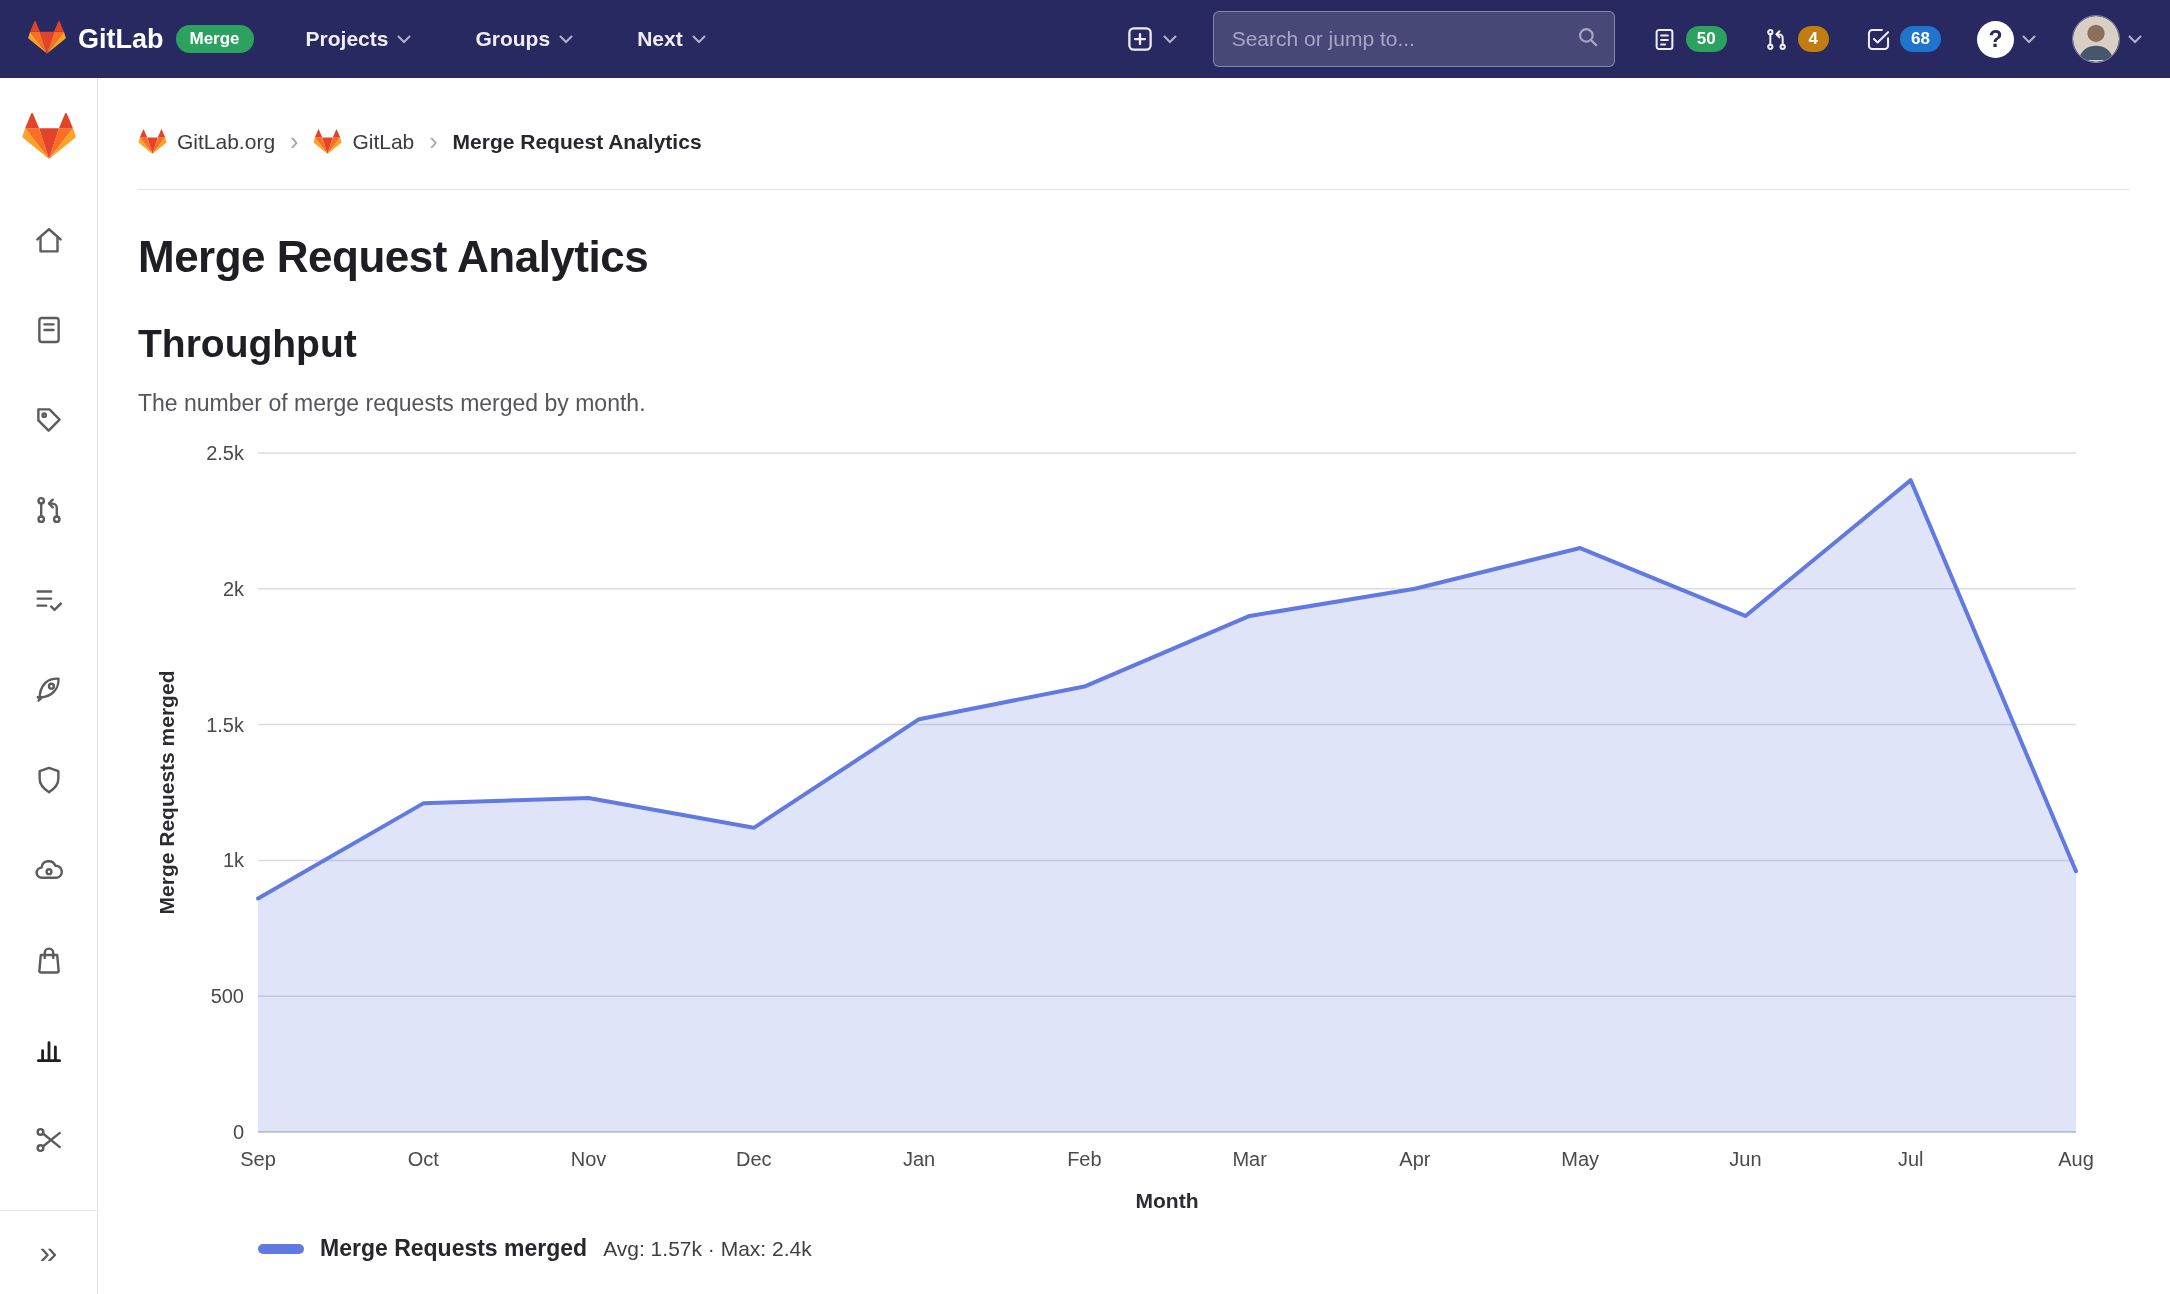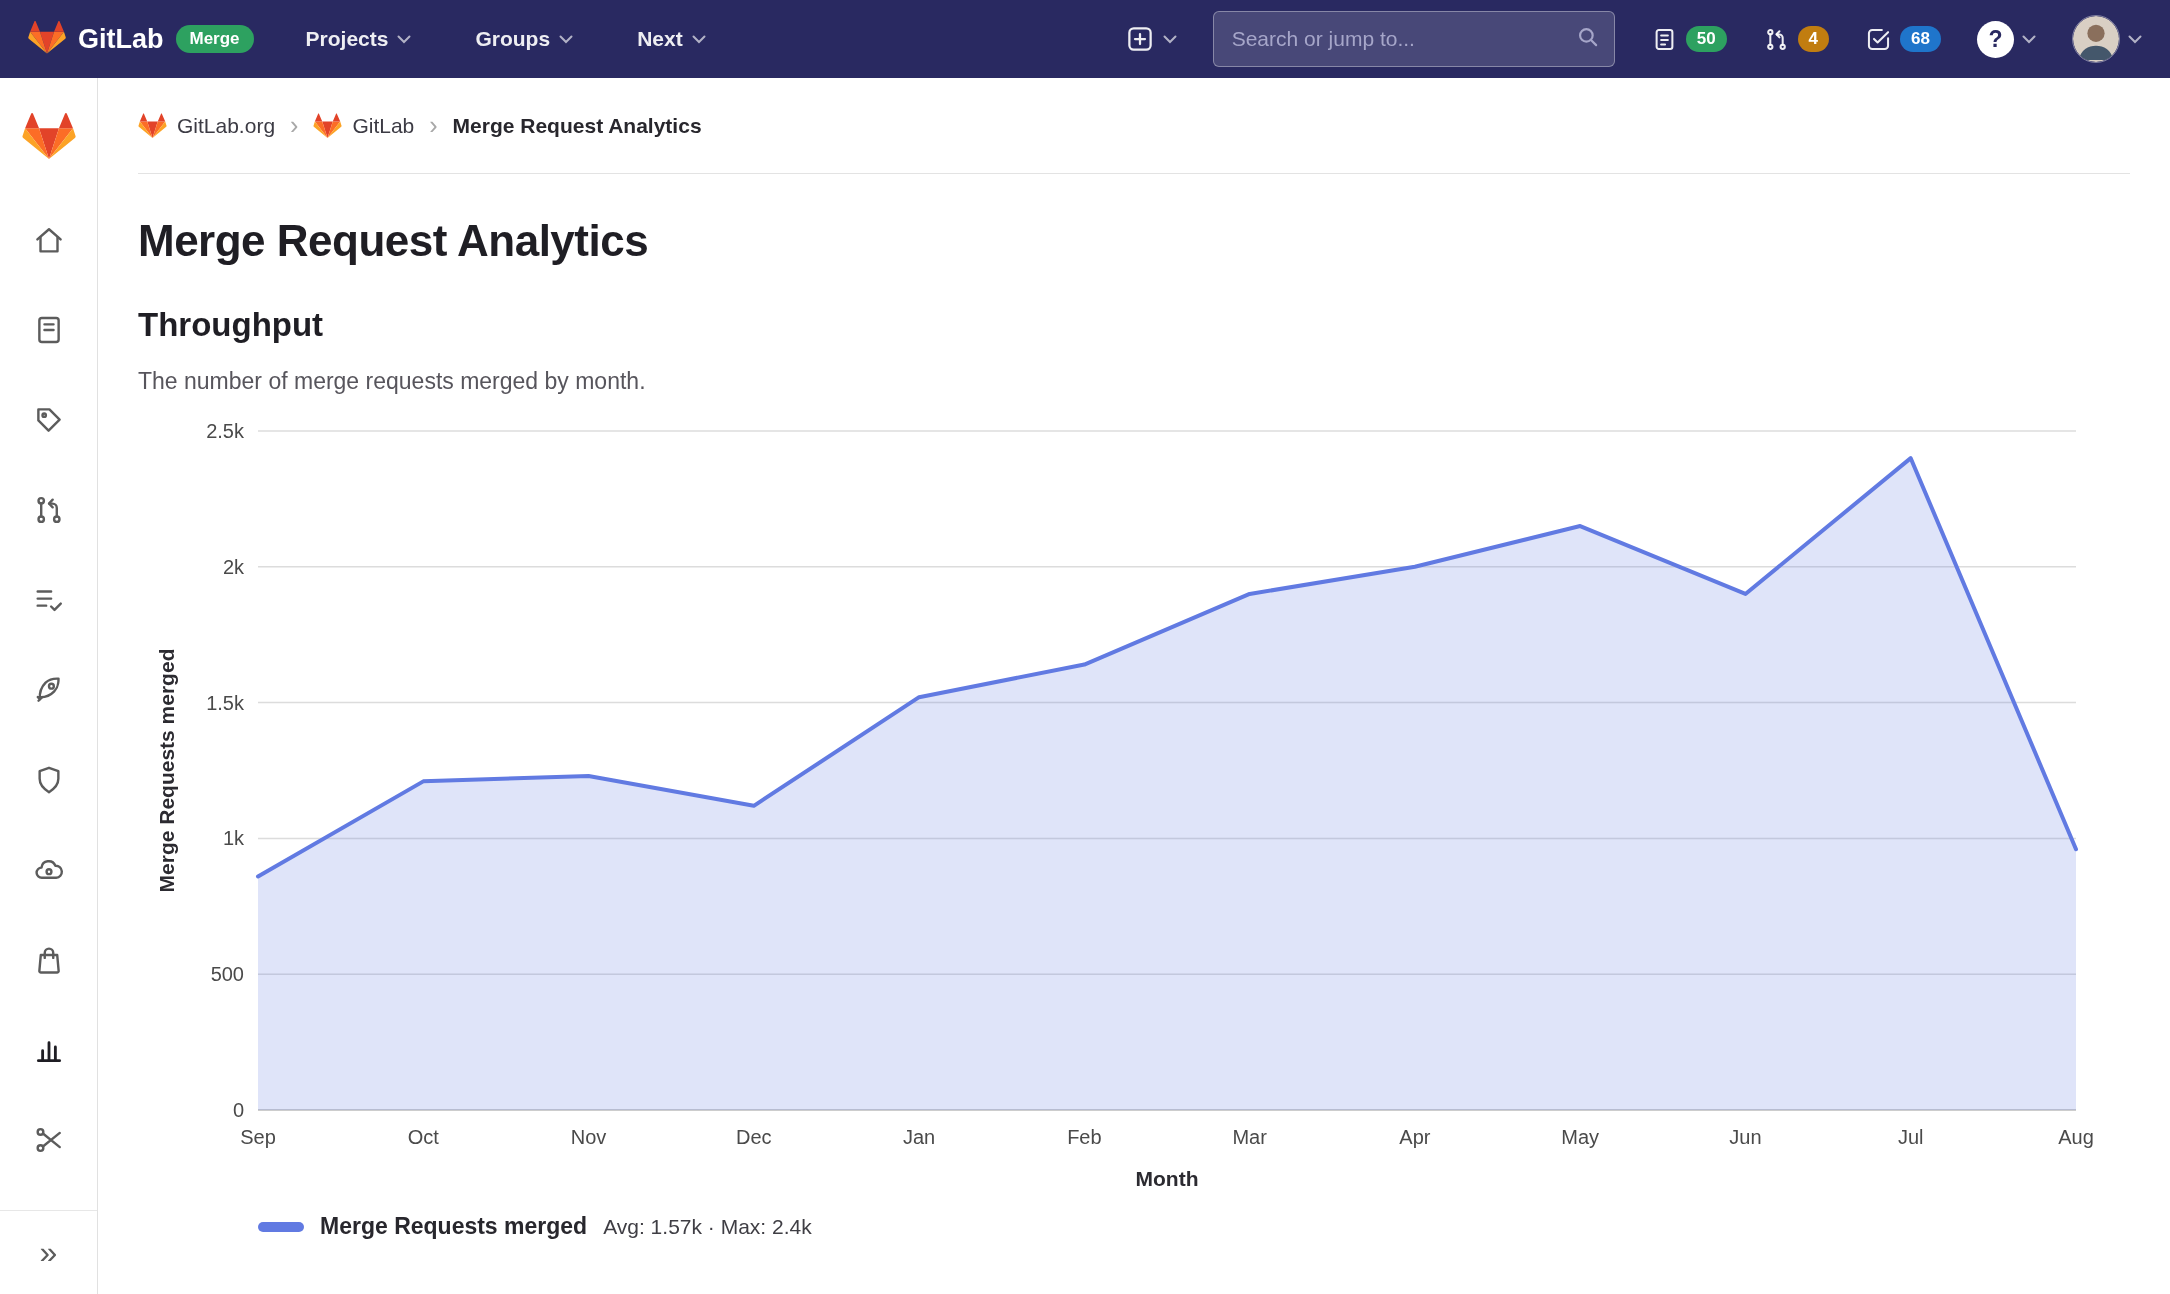--- a/index.html
+++ b/index.html
@@ -32,28 +32,28 @@
   
   .layout{display:flex;height:1216px}
   .sidebar{width:98px;border-right:1px solid #e1e1e1;position:relative;display:flex;flex-direction:column;align-items:center;flex:none}
   .side-logo{margin-top:32px;cursor:pointer}
   .side-nav{margin-top:46px;display:flex;flex-direction:column;gap:33px;align-items:center}
   .side-item{width:56px;height:57px;display:flex;align-items:center;justify-content:center;cursor:pointer;color:#5c5c5c;background:none;border:none}
   .side-item.active{color:#1f1e24}
   .sidebar-bottom{position:absolute;bottom:0;left:0;right:0;height:84px;border-top:1px solid #e7e7e7;display:flex;align-items:center;justify-content:center}
   .collapse-btn{font-size:32px;color:#5c5c5c;cursor:pointer;background:none;border:none;font-family:inherit}
 
-  .main{flex:1;padding:0 40px;overflow:hidden}
+  .main{flex:1;padding:16px 40px;overflow:hidden}
   .breadcrumbs{height:96px;display:flex;align-items:center;gap:15px;border-bottom:1px solid #e3e3e3;font-size:21px;color:#3c3b44}
   .crumb{display:flex;align-items:center;gap:10px;cursor:pointer;text-decoration:none;color:#3c3b44}
   .crumb-sep{color:#a8a8a8;font-size:25px;line-height:1}
   .crumb-last{font-weight:700;color:#28272d}
 
   h1.page-title{margin-top:42px;font-size:44px;font-weight:700;color:#1f1e24;letter-spacing:-.5px}
-  h2.section-title{margin-top:40px;font-size:33px;font-weight:700;color:#1f1e24}
+  h2.section-title{margin-top:40px;font-size:39px;font-weight:700;color:#1f1e24}
   .desc{margin-top:24px;font-size:23px;color:#57555c}
 
   #chart{margin-top:14px}
   .tick{font-size:20px;fill:#4a4a4a}
   .axis-title{font-size:21px;font-weight:700;fill:#2c2b31}
 
   .legend{display:flex;align-items:center;gap:16px;margin-left:120px;margin-top:0}
   .legend-swatch{width:46px;height:10px;border-radius:5px;display:inline-block}
   .legend-label{font-size:23px;font-weight:700;color:#28272d}
   .legend-stats{font-size:21px;color:#3f3e44}

